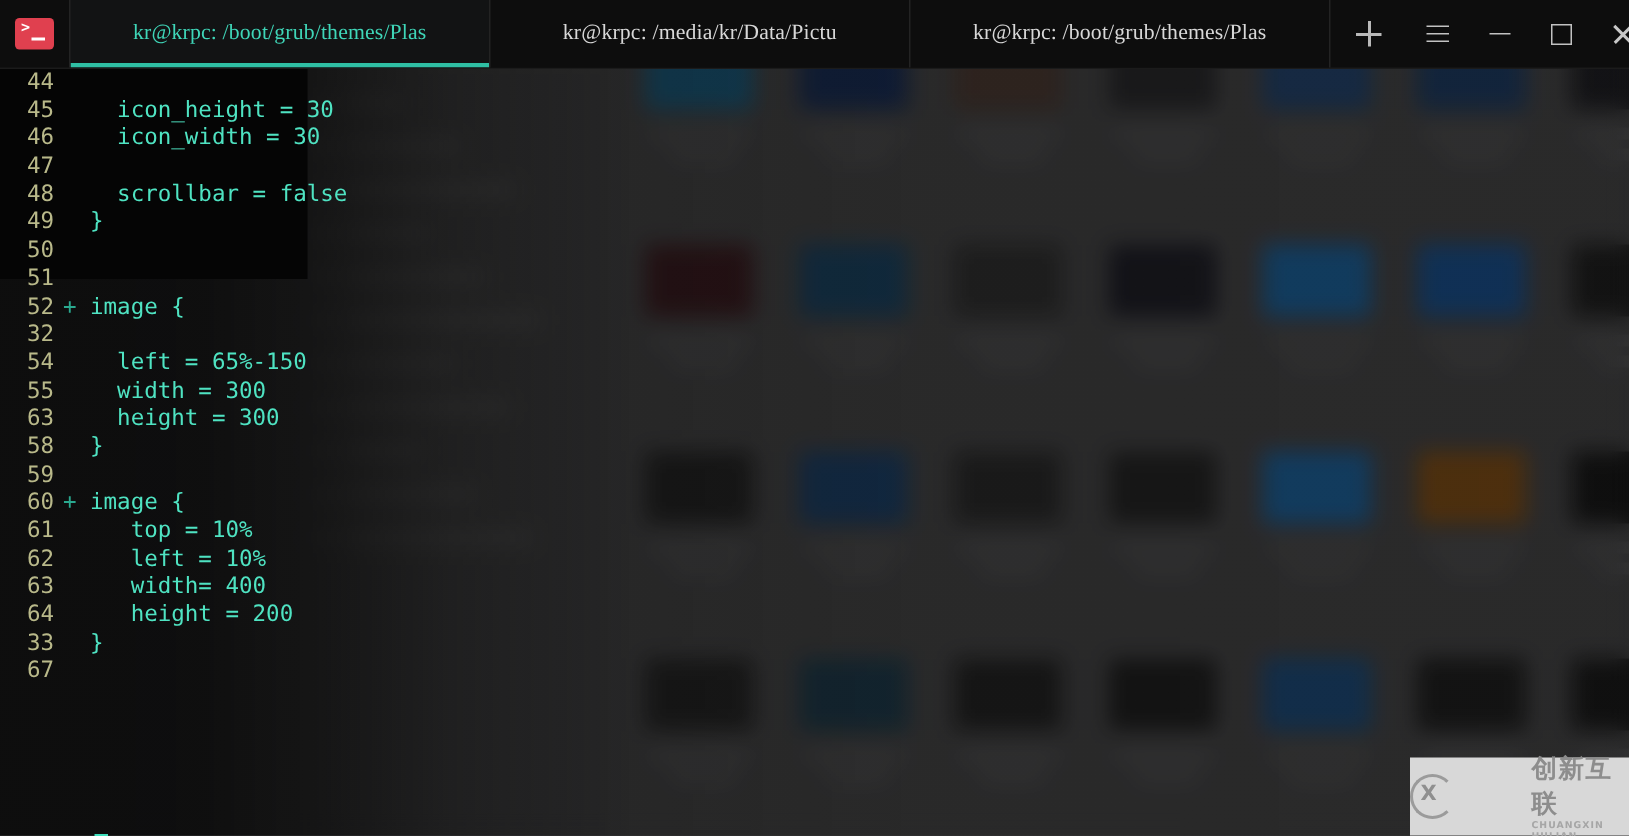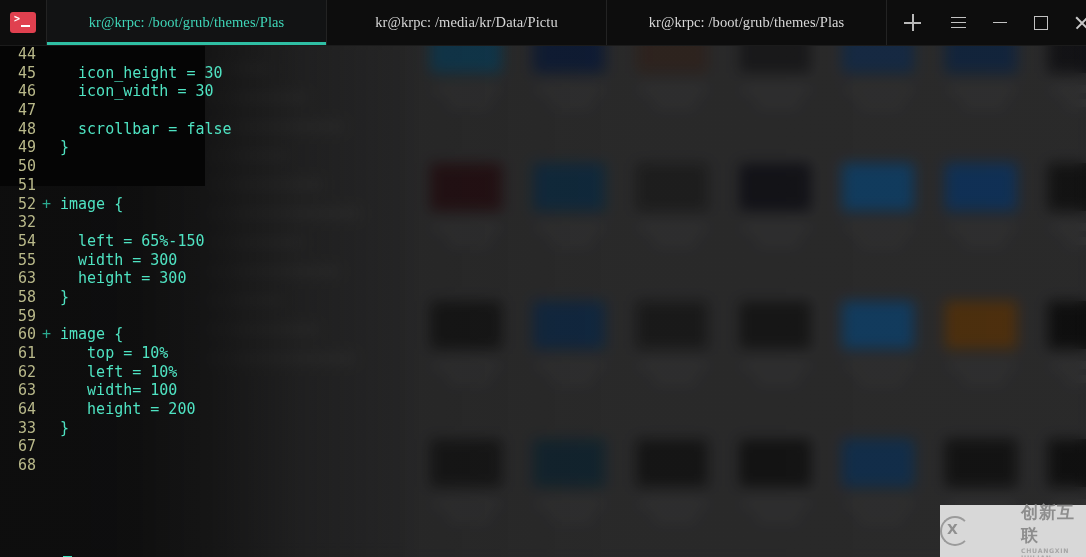--- a/index.html
+++ b/index.html
@@ -333,25 +333,24 @@
       <div class="line"><span class="ln">52</span><span class="sign">+</span><span class="code">image {</span></div>
       <div class="line"><span class="ln">32</span></div>
       <div class="line"><span class="ln">54</span><span class="code">  left = 65%-150</span></div>
       <div class="line"><span class="ln">55</span><span class="code">  width = 300</span></div>
       <div class="line"><span class="ln">63</span><span class="code">  height = 300</span></div>
       <div class="line"><span class="ln">58</span><span class="code">}</span></div>
       <div class="line"><span class="ln">59</span><span class="code"></span></div>
       <div class="line"><span class="ln">60</span><span class="sign">+</span><span class="code">image {</span></div>
       <div class="line"><span class="ln">61</span><span class="code">   top = 10%</span></div>
       <div class="line"><span class="ln">62</span><span class="code">   left = 10%</span></div>
-      <div class="line"><span class="ln">63</span><span class="code">   width= 100</span></div>
+      <div class="line"><span class="ln">63</span><span class="code">   width= 400</span></div>
       <div class="line"><span class="ln">64</span><span class="code">   height = 200</span></div>
       <div class="line"><span class="ln">33</span><span class="code">}</span></div>
       <div class="line"><span class="ln">67</span><span class="code"></span></div>
-      <div class="line"><span class="ln">68</span><span class="code"></span></div>
     </div>
 
   <div id="cmdline">
     <span class="txt">:wq</span><span id="cursor"></span>
   </div>
 </div>
 
 <div id="watermark">
   <div class="wm-mark"></div>
   <div class="wm-txt">

